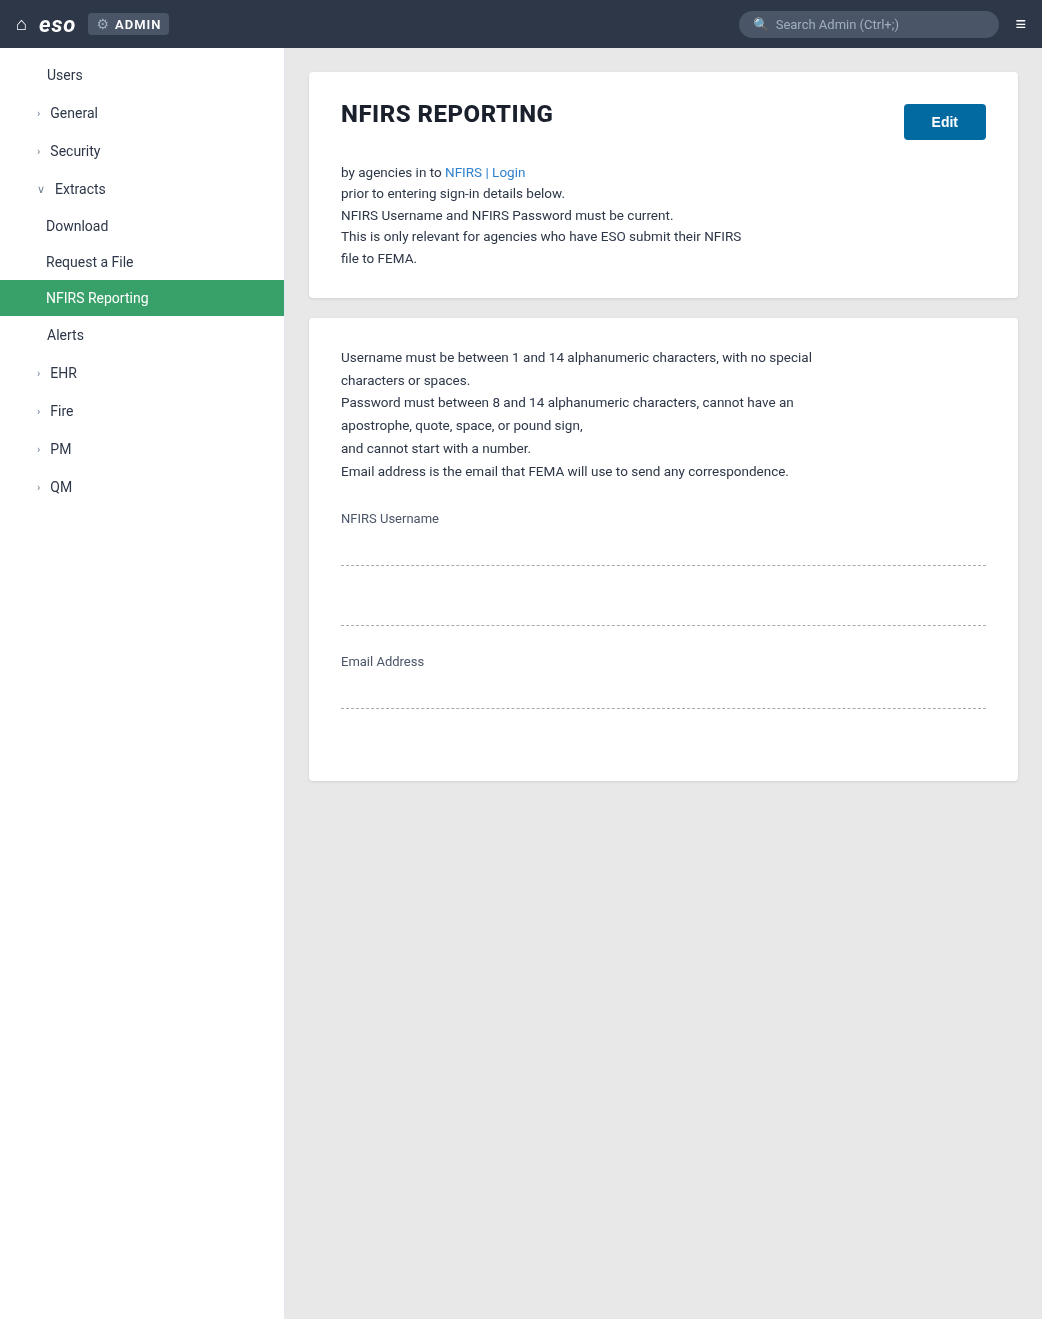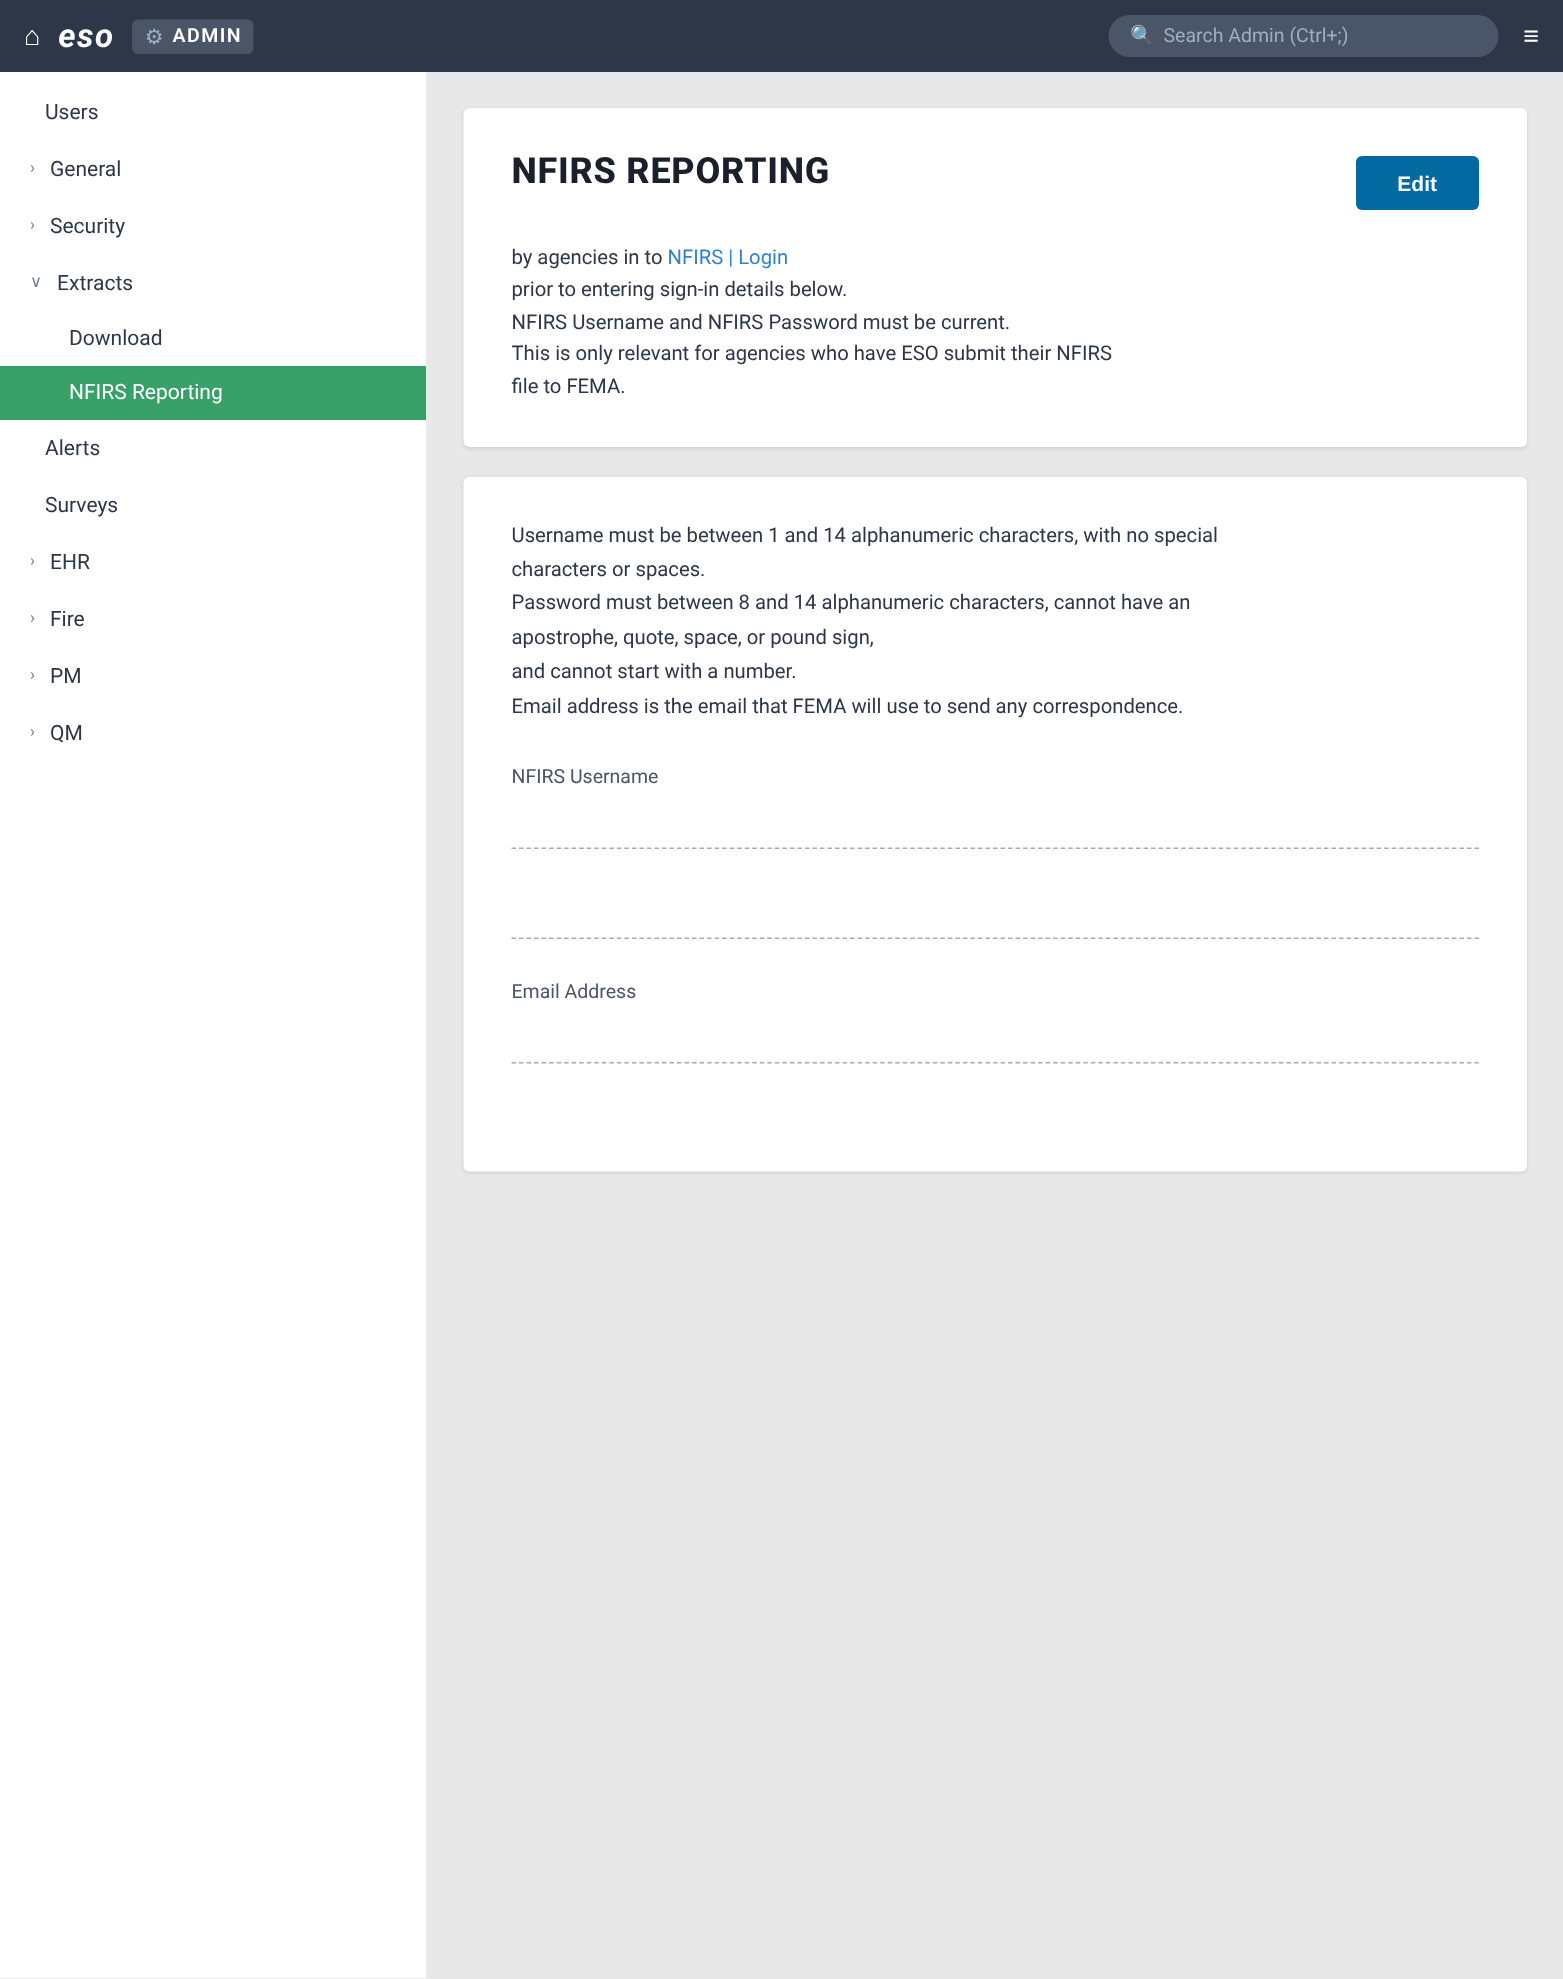--- a/index.html
+++ b/index.html
@@ -71,25 +71,26 @@
     .sidebar {
       width: 285px;
       background: white;
       flex-shrink: 0;
       overflow-y: auto;
       padding-top: 8px;
       border-right: 1px solid #e2e8f0;
     }
     .sidebar-item {
       display: flex;
-      align-items: flex-start;
+      align-items: center;
       padding: 11px 16px 11px 20px;
       cursor: pointer;
       font-size: 14px;
       color: #2d3748;
+      margin-left: 17px;
     }
     .sidebar-item .chevron {
       font-size: 11px;
       margin-right: 10px;
       color: #718096;
     }
     .sidebar-item .label { font-size: 14px; }
     .sidebar-subitem {
       display: flex;
       align-items: center;
@@ -226,34 +227,33 @@
 
     <div class="sidebar-item">
       <span class="chevron">∨</span>
       <span class="label">Extracts</span>
     </div>
 
     <div class="sidebar-subitem">
       <span class="label">Download</span>
     </div>
 
+    <div class="sidebar-subitem">
+      <span class="label">Request a File</span>
+    </div>
 
     <div class="sidebar-subitem active">
       <span class="label">NFIRS Reporting</span>
     </div>
 
     <div class="sidebar-item">
       <span class="chevron"></span>
       <span class="label">Alerts</span>
     </div>
 
-    <div class="sidebar-item">
-      <span class="chevron"></span>
-      <span class="label">Surveys</span>
-    </div>
 
     <div class="sidebar-item">
       <span class="chevron">›</span>
       <span class="label">EHR</span>
     </div>
 
     <div class="sidebar-item">
       <span class="chevron">›</span>
       <span class="label">Fire</span>
     </div>

